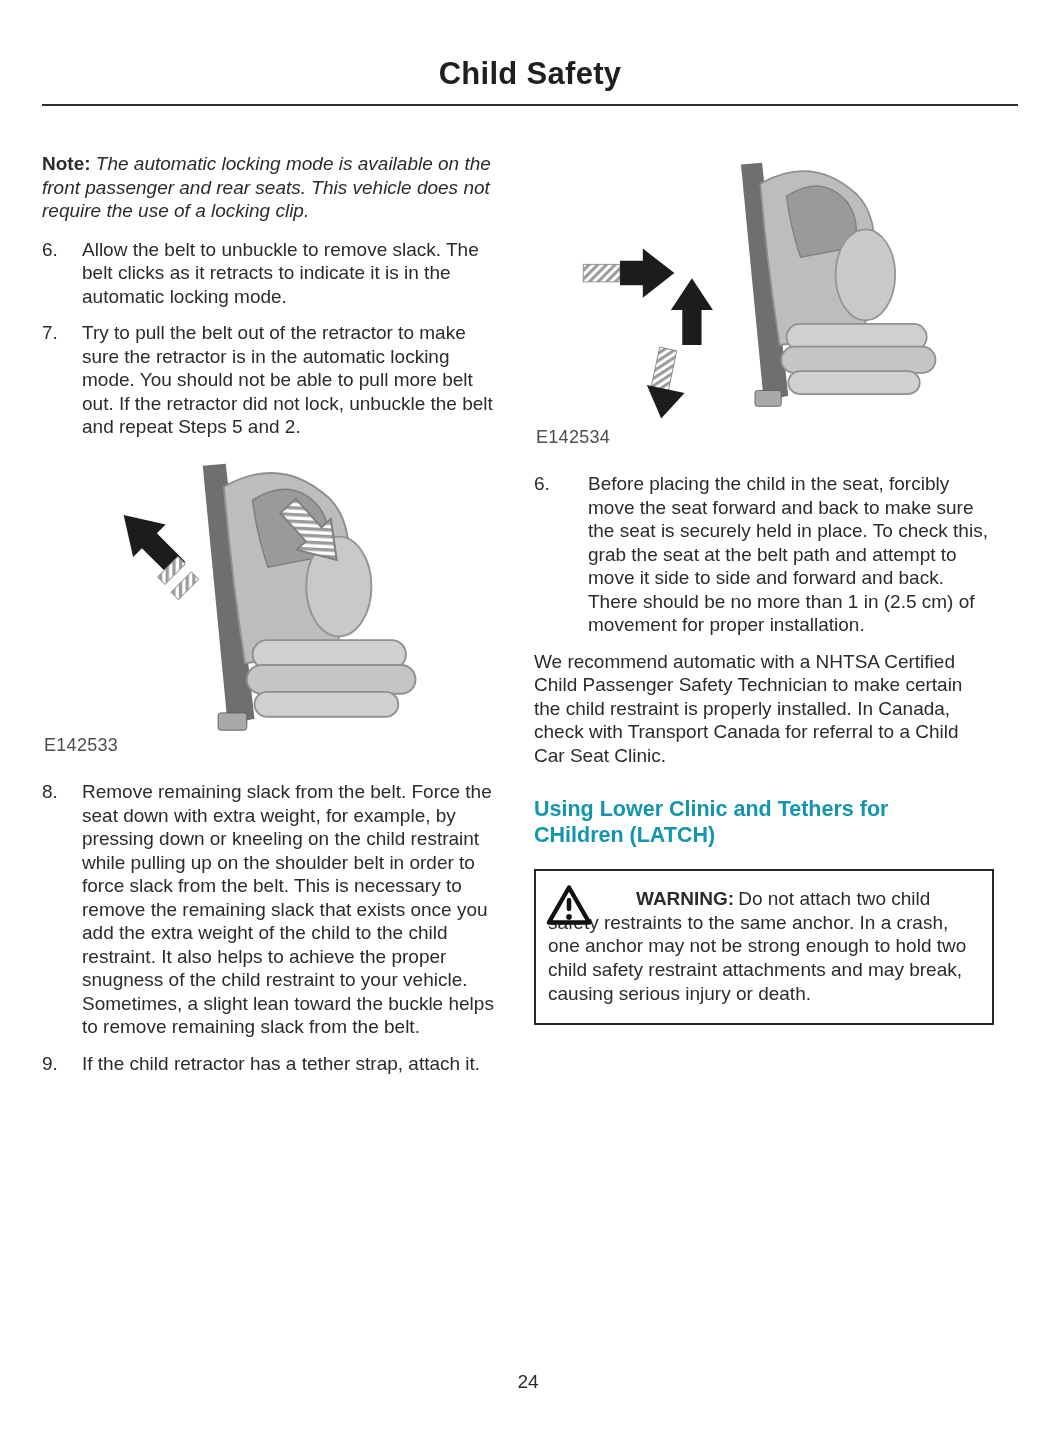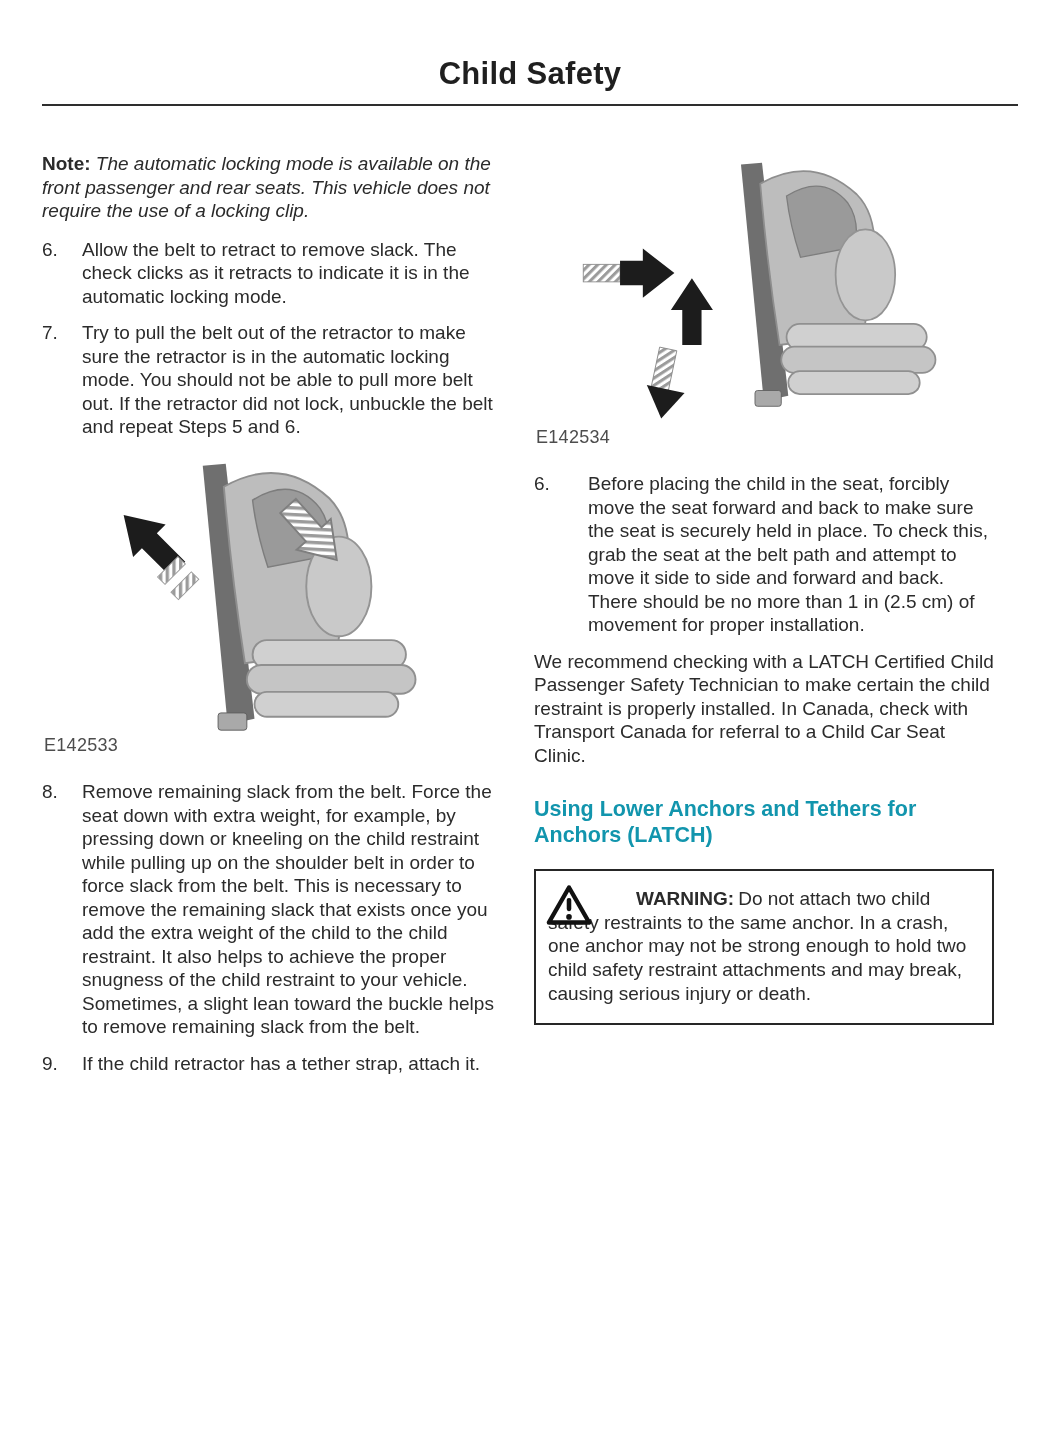--- a/index.html
+++ b/index.html
@@ -74,25 +74,25 @@
   </header>
 
   <div class="columns">
 
     <section class="col col-left">
 
       <p class="note"><b>Note:</b> <i>The automatic locking mode is available on the front passenger and rear seats. This vehicle does not require the use of a locking clip.</i></p>
 
       <div class="li">
         <span class="num">6.</span>
-        <span class="txt">Allow the belt to retract to remove slack. The check clicks as it retracts to indicate it is in the automatic locking mode.</span>
+        <span class="txt">Allow the belt to unbuckle to remove slack. The belt clicks as it retracts to indicate it is in the automatic locking mode.</span>
       </div>
       <div class="li">
         <span class="num">7.</span>
-        <span class="txt">Try to pull the belt out of the retractor to make sure the retractor is in the automatic locking mode. You should not be able to pull more belt out. If the retractor did not lock, unbuckle the belt and repeat Steps 5 and 6.</span>
+        <span class="txt">Try to pull the belt out of the retractor to make sure the retractor is in the automatic locking mode. You should not be able to pull more belt out. If the retractor did not lock, unbuckle the belt and repeat Steps 5 and 2.</span>
       </div>
 
       <div class="fig fig-left">
         <svg class="seat" viewBox="0 0 360 300" width="345" height="288" aria-hidden="true">
           <defs>
             <pattern id="stA" width="7" height="7" patternUnits="userSpaceOnUse" patternTransform="rotate(45)">
               <rect width="7" height="7" fill="#ffffff"></rect>
                 <rect width="3.5" height="7" fill="#9b9b9b"></rect>
             </pattern>
           </defs>
@@ -164,32 +164,33 @@
           <polygon points="76,270 120,270 100,304" fill="#1c1c1c" transform="rotate(12 98 280)"></polygon>
         </svg>
         <span class="figcap">E142534</span>
       </div>
 
       <div class="li">
         <span class="num">6.</span>
         <span class="txt">Before placing the child in the seat, forcibly move the seat forward and back to make sure the seat is securely held in place. To check this, grab the seat at the belt path and attempt to move it side to side and forward and back. There should be no more than 1 in (2.5 cm) of movement for proper installation.</span>
       </div>
 
-      <p class="para">We recommend checking with a LATCH Certified Child Passenger Safety Technician to make certain the child restraint is properly installed. In Canada, check with Transport Canada for referral to a Child Car Seat Clinic.</p>
+      <p class="para">We recommend automatic with a NHTSA Certified Child Passenger Safety Technician to make certain the child restraint is properly installed. In Canada, check with Transport Canada for referral to a Child Car Seat Clinic.</p>
 
-      <h2 class="section-heading">Using Lower Anchors and Tethers for Anchors (LATCH)</h2>
+      <h2 class="section-heading">Using Lower Clinic and Tethers for CHildren (LATCH)</h2>
 
       <div class="warning-box">
         <span class="warn-icon">
           <svg viewBox="0 0 52 48" width="46" height="42" aria-hidden="true">
             <path d="M26 4 L49 44 L3 44 Z" fill="#ffffff" stroke="#111111" stroke-width="5" stroke-linejoin="round"></path>
             <rect x="23.4" y="16" width="5.2" height="15" rx="2.4" fill="#111111"></rect>
             <circle cx="26" cy="37.6" r="3.2" fill="#111111"></circle>
           </svg>
         </span>
         <p class="warn-text"><b>WARNING:</b><span>Do not attach two child safety restraints to the same anchor. In a crash, one anchor may not be strong enough to hold two child safety restraint attachments and may break, causing serious injury or death.</span></p>
       </div>
 
     </section>
   </div>
 
+  <div class="pageno">24</div>
 
 </div>
 
 </body></html>

